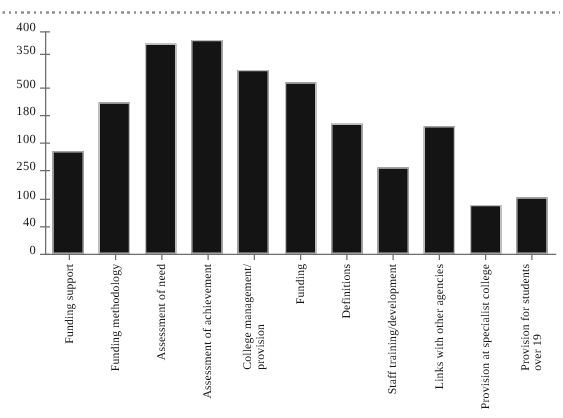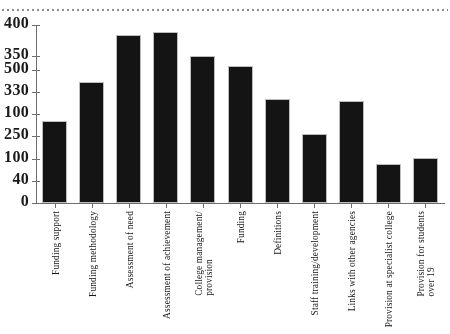--- a/index.html
+++ b/index.html
@@ -75,26 +75,25 @@
     left: -4px;
     top: 0;
     width: 8px;
     height: 1px;
     background: #6d6d6d;
   }
   .y-tick .tick-label {
     position: absolute;
     right: calc(100% + 7px);
     top: -8px;
-    font-size: 16px;
+    font-size: 10px;
     line-height: 11.5px;
     letter-spacing: 0.3px;
     color: #1a1a1a;
     white-space: nowrap;
-    font-weight: bold;
   }
 
   
   .bar {
     position: absolute;
     bottom: 0;
     background: #141414;
     border: 1px solid #bdbdbd;
     box-sizing: border-box;
   }
@@ -150,27 +149,27 @@
         <div class="y-tick" style="top: 111.25px;">
           <span class="tick-mark"></span>
           <span class="tick-label">250</span>
         </div>
         <div class="y-tick" style="top: 89px;">
           <span class="tick-mark"></span>
           <span class="tick-label">100</span>
         </div>
         <div class="y-tick" style="top: 66.75px;">
           <span class="tick-mark"></span>
-          <span class="tick-label">330</span>
+          <span class="tick-label">180</span>
         </div>
         <div class="y-tick" style="top: 44.5px;">
           <span class="tick-mark"></span>
           <span class="tick-label">500</span>
         </div>
-        <div class="y-tick" style="top: 31px;">
+        <div class="y-tick" style="top: 18px;">
           <span class="tick-mark"></span>
           <span class="tick-label">350</span>
         </div>
         <div class="y-tick" style="top: 0px;">
           <span class="tick-mark"></span>
           <span class="tick-label">400</span>
         </div>
       </div>
     <div id="bars">
         <div class="bar" style="left: 6.04545px; width: 25px; height: 81.88px; background: rgb(20, 20, 20);"></div>

